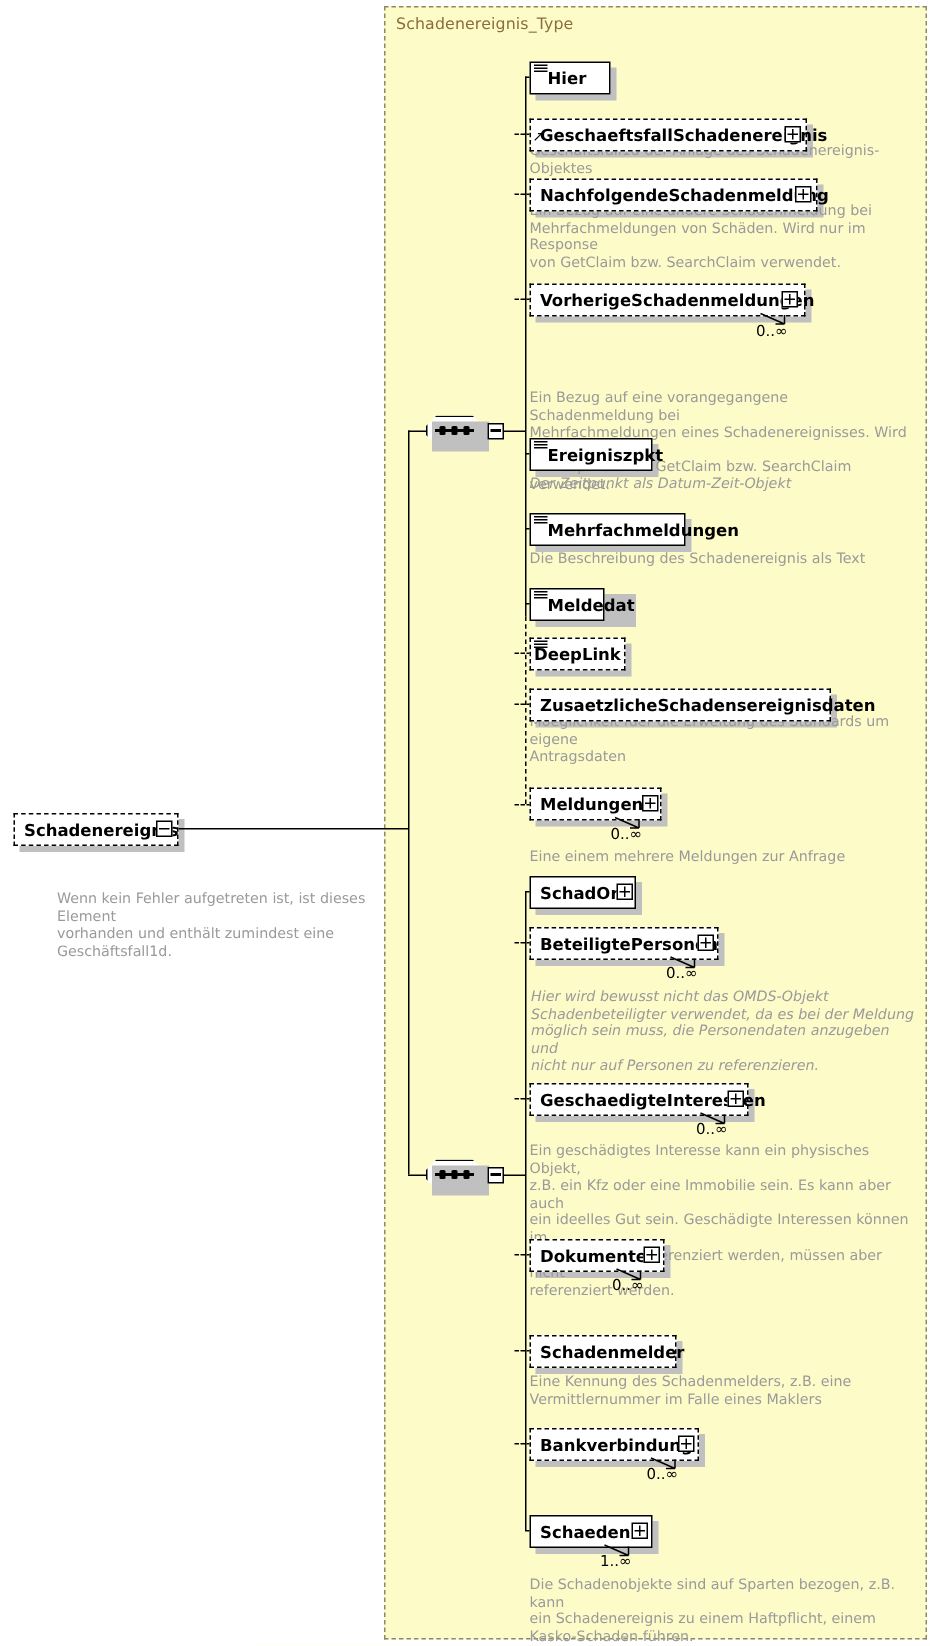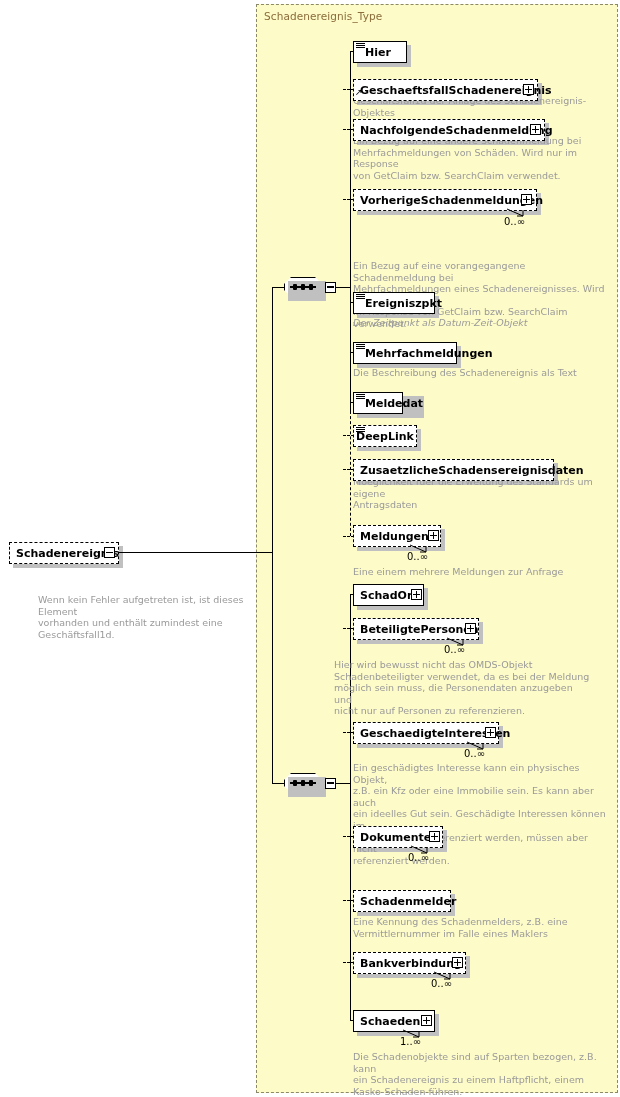--- a/index.html
+++ b/index.html
@@ -292,21 +292,21 @@
   <div class="shadow" style="left:357px;top:622px;width:126px;height:22px;"></div>
   <div class="node opt" style="left:353px;top:618px;width:126px;">
     <span class="lbl">BeteiligtePersonen</span>
   </div>
   <div class="pmbtn plus" style="left:465px;top:623px;"></div>
   <div class="dln h" style="left:343px;top:628px;width:11px;"></div>
   <svg class="occ-arrow" style="left:445px;top:637px;" width="24" height="12" viewBox="0 0 24 12">
     <path d="M2 1 L18 8 M18 8 L12 8 M18 8 L18 2" stroke="#000" fill="none" stroke-width="1"></path>
   </svg>
   <div class="occ" style="left:444px;top:644px;">0..∞</div>
-  <div class="ann" style="left:334px;top:659px;width:258px;">Hier wird bewusst nicht das OMDS-Objekt
+  <div class="ann" style="left:354px;top:659px;width:258px;font-style:italic;">Hier wird bewusst nicht das OMDS-Objekt
 Schadenbeteiligter verwendet, da es bei der Meldung
 möglich sein muss, die Personendaten anzugeben und
 nicht nur auf Personen zu referenzieren.</div>
 
   <div class="shadow" style="left:357px;top:726px;width:146px;height:22px;"></div>
   <div class="node opt" style="left:353px;top:722px;width:146px;">
     <span class="lbl">GeschaedigteInteressen</span>
   </div>
   <div class="pmbtn plus" style="left:485px;top:727px;"></div>
   <div class="dln h" style="left:343px;top:732px;width:11px;"></div>

